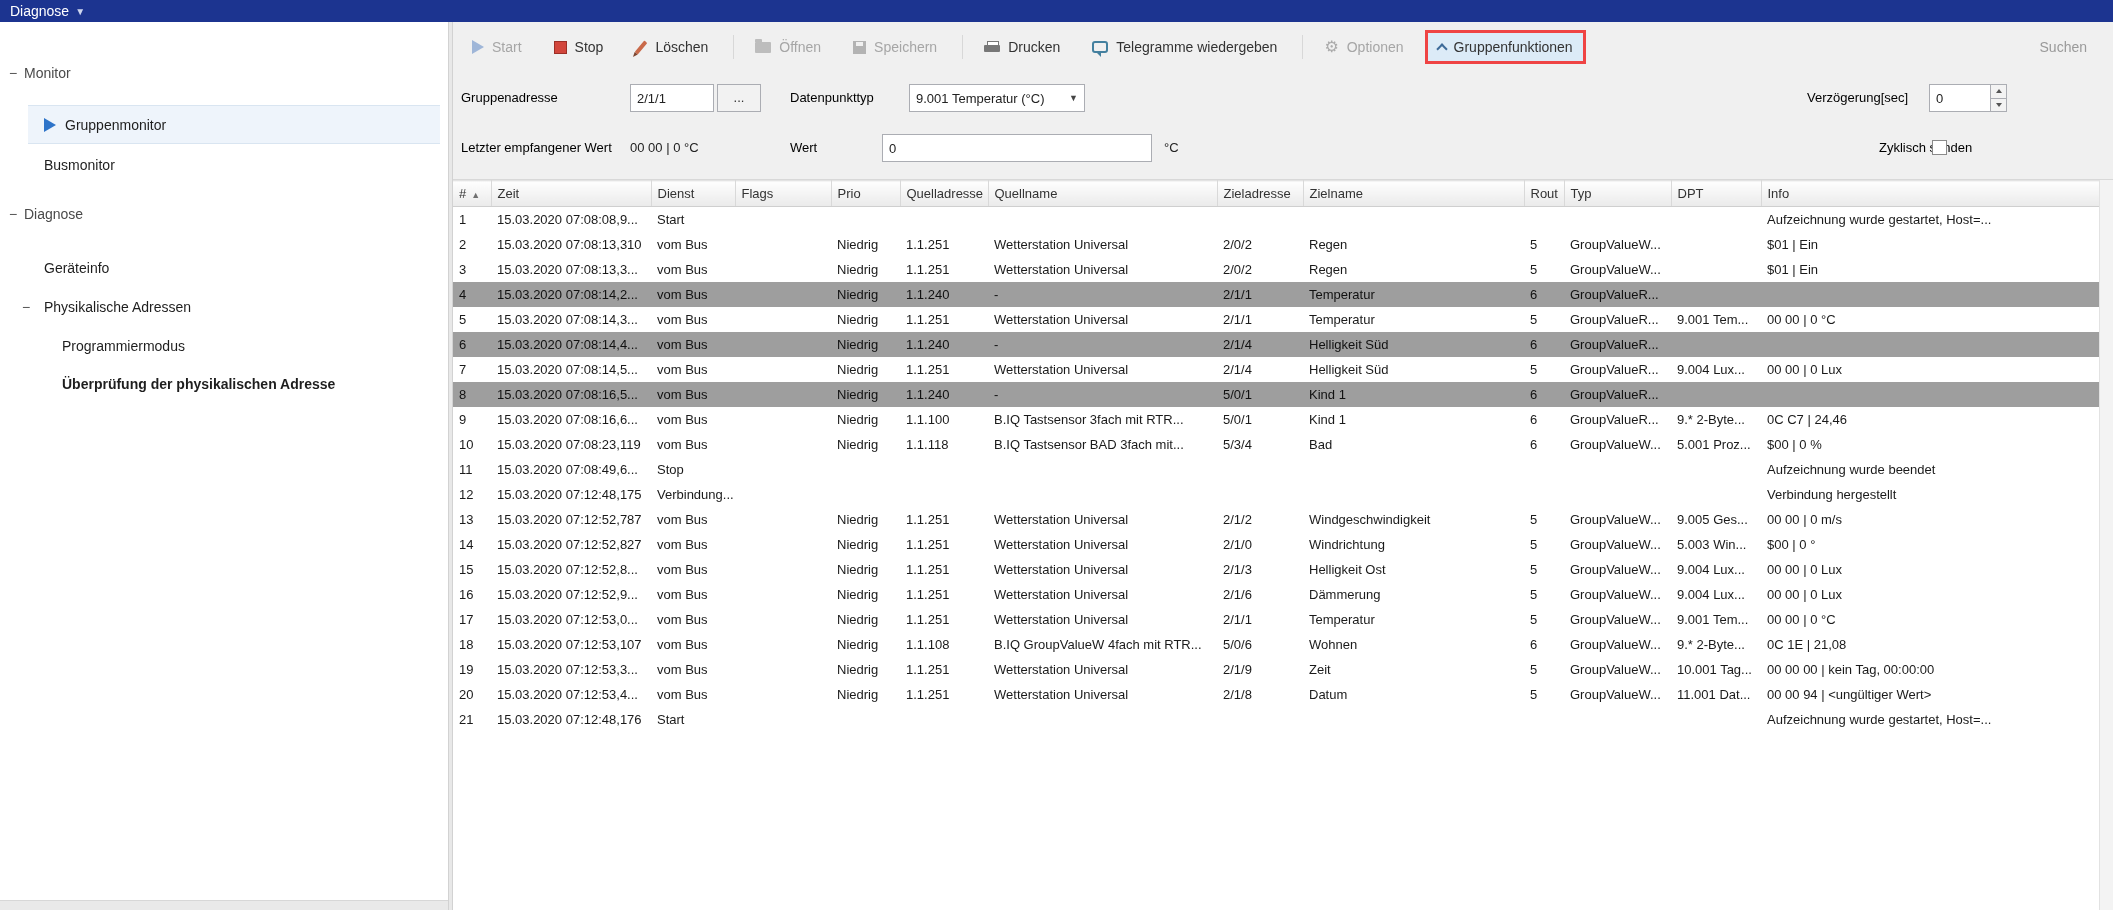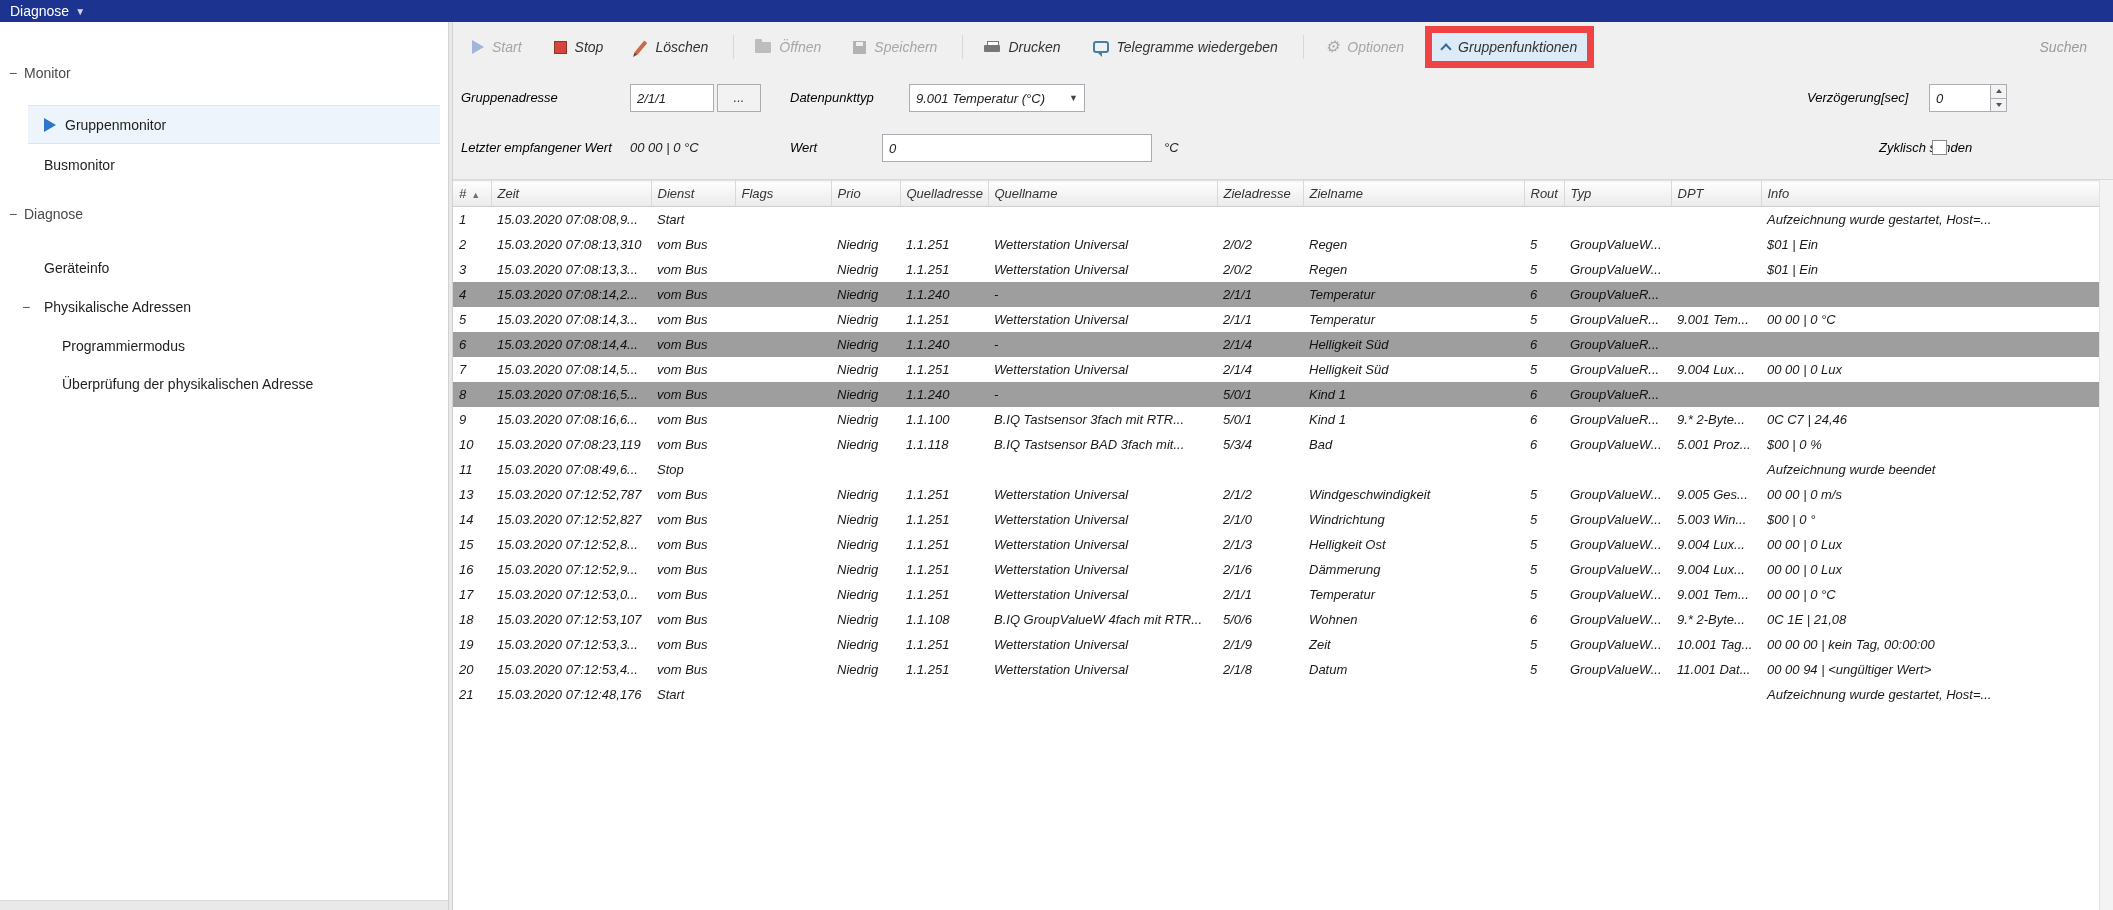--- a/index.html
+++ b/index.html
@@ -12,37 +12,37 @@
   
   .titlebar {
     height:22px; background:#1c3490; color:#fff;
     display:flex; align-items:center; padding-left:10px; font-size:14px;
   }
   .titlebar .caret { font-size:10px; margin-left:6px; color:#cdd6ee; }
   
   .app { display:flex; height:888px; }
   .sidebar { position:relative; width:448px; background:#ffffff; }
   .splitter { width:5px; background:#e8e8e8; border-left:1px solid #d2d2d2; border-right:1px solid #d2d2d2; }
-  .main { flex:1; display:flex; flex-direction:column; background:#f0f0f0;font-style:italic; }
+  .main { flex:1; display:flex; flex-direction:column; background:#f0f0f0; }
   
   .side-node { position:absolute; left:0; right:0; height:39px; display:flex; align-items:center; font-size:14px; color:#1e1e1e; cursor:default; white-space:nowrap; }
   .side-node.section { color:#4a4a4a; padding-left:24px; }
   .side-node.item { padding-left:44px; }
   .side-node.child { padding-left:62px; }
   .side-node .collapse { position:absolute; font-size:14px; color:#555; }
   .side-node.section .collapse { left:9px; }
   .side-node.has-collapse .collapse { left:22px; }
   .side-node.selected { left:28px; right:8px; padding-left:16px; background:#eef4fb; border-top:1px solid #d9e5f1; border-bottom:1px solid #d9e5f1; }
   .icon-play-side { width:0; height:0; border-top:7px solid transparent; border-bottom:7px solid transparent; border-left:12px solid #2e74c9; margin-right:9px; }
   .side-hscroll { position:absolute; left:0; right:0; bottom:0; height:10px; background:#e9e9e9; border-top:1px solid #d7d7d7; }
   
   .toolbar { height:50px; display:flex; align-items:center; padding:0 8px; position:relative; font-size:14px; }
   .tool-btn { display:flex; align-items:center; gap:8px; padding:6px 10px; margin-right:10px; color:#333; border:1px solid transparent; cursor:default; white-space:nowrap; }
   .tool-btn.disabled { color:#a6a6a6; }
-  .tool-btn.pressed { background:#dcebf7; border:7px solid #ef4444; }
+  .tool-btn.pressed { background:#dcebf7; border:3px solid #ef4444; }
   .tool-sep { width:1px; height:24px; background:#d8d8d8; margin:0 10px 0 4px; }
   .toolbar-search { position:absolute; right:26px; color:#9a9a9a;margin-left:38px; }
   
   .icon { display:inline-block; flex:none; }
   .icon-play-tb { width:0; height:0; border-top:7px solid transparent; border-bottom:7px solid transparent; border-left:12px solid #9fb6d8; }
   .icon-stop { width:13px; height:13px; background:#d2463c; border:1px solid #9c2f27; }
   .icon-pencil { width:4px; height:15px; background:#c96a4a; border-radius:1px; transform:rotate(40deg); position:relative; margin:0 4px; }
   .icon-pencil::after { content:""; position:absolute; bottom:-5px; left:0; border-left:2px solid transparent; border-right:2px solid transparent; border-top:5px solid #7d4631; }
   .icon-folder { width:16px; height:11px; background:#bdbdbd; border-radius:1px; position:relative; }
   .icon-folder::before { content:""; position:absolute; top:-3px; left:0; width:7px; height:3px; background:#bdbdbd; border-radius:1px 1px 0 0; }
@@ -112,21 +112,21 @@
       <div class="side-node item" style="top: 226px;">
         <span>Geräteinfo</span>
       </div>
       <div class="side-node item has-collapse" style="top: 265px;">
         <span class="collapse">−</span>
         <span>Physikalische Adressen</span>
       </div>
       <div class="side-node child" style="top: 304px;">
         <span>Programmiermodus</span>
       </div>
-      <div class="side-node child" style="top: 342px;">
+      <div class="side-node child" style="top: 342px; font-weight: bold;">
         <span>Überprüfung der physikalischen Adresse</span>
       </div>
       <div class="side-hscroll"></div>
   </div>
 
   <div class="splitter"></div>
 
   <div class="main">
 
     <div class="toolbar">
@@ -396,20 +396,35 @@
               <td></td>
               <td></td>
               <td></td>
               <td></td>
               <td></td>
               <td></td>
               <td></td>
               <td>Aufzeichnung wurde beendet</td>
             </tr>
             <tr>
+              <td>12</td>
+              <td>15.03.2020 07:12:48,175</td>
+              <td>Verbindung...</td>
+              <td></td>
+              <td></td>
+              <td></td>
+              <td></td>
+              <td></td>
+              <td></td>
+              <td></td>
+              <td></td>
+              <td></td>
+              <td>Verbindung hergestellt</td>
+            </tr>
+            <tr>
               <td>13</td>
               <td>15.03.2020 07:12:52,787</td>
               <td>vom Bus</td>
               <td></td>
               <td>Niedrig</td>
               <td>1.1.251</td>
               <td>Wetterstation Universal</td>
               <td>2/1/2</td>
               <td>Windgeschwindigkeit</td>
               <td>5</td>

